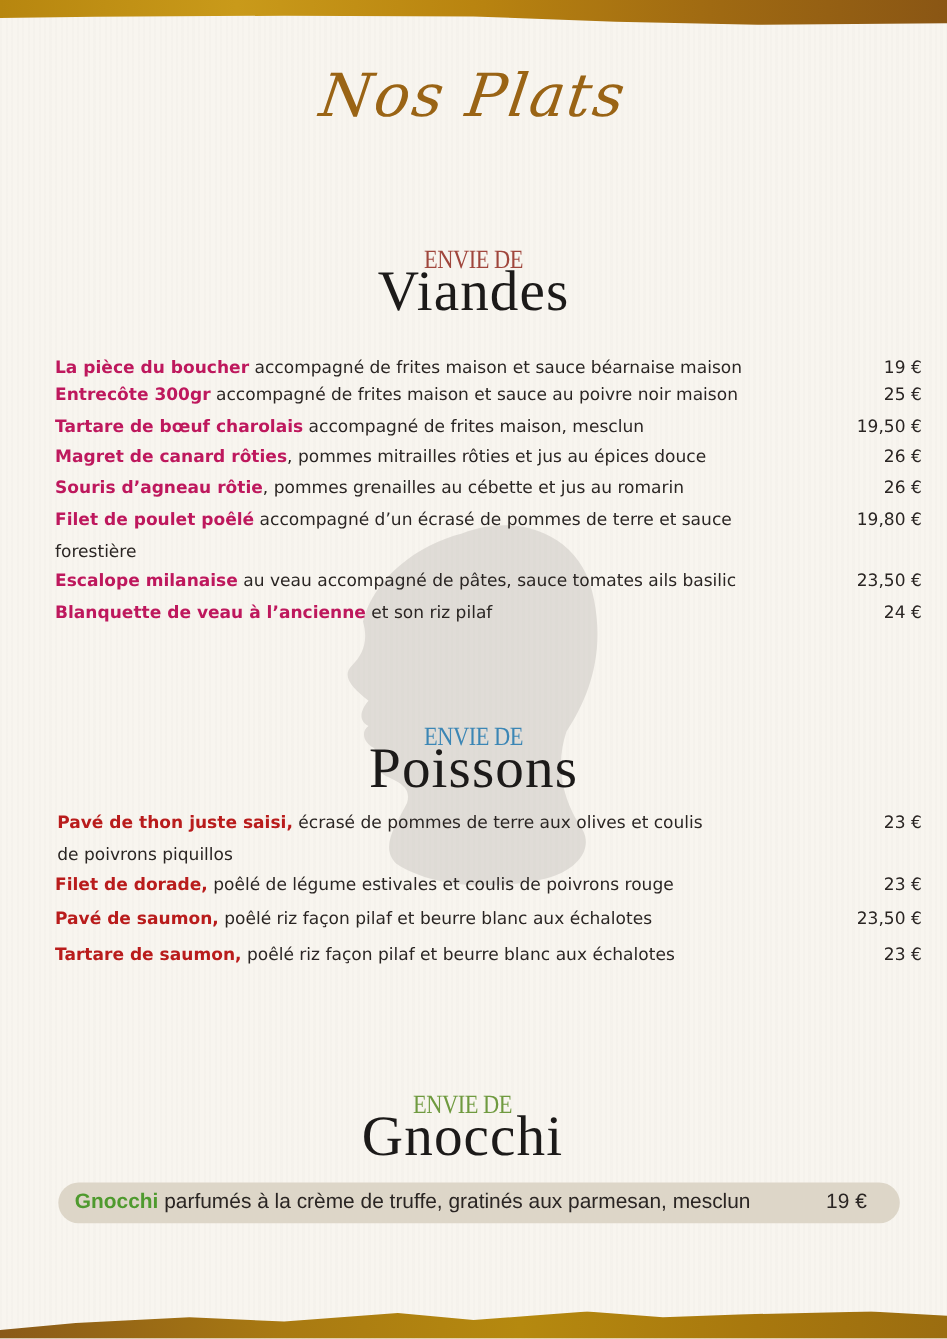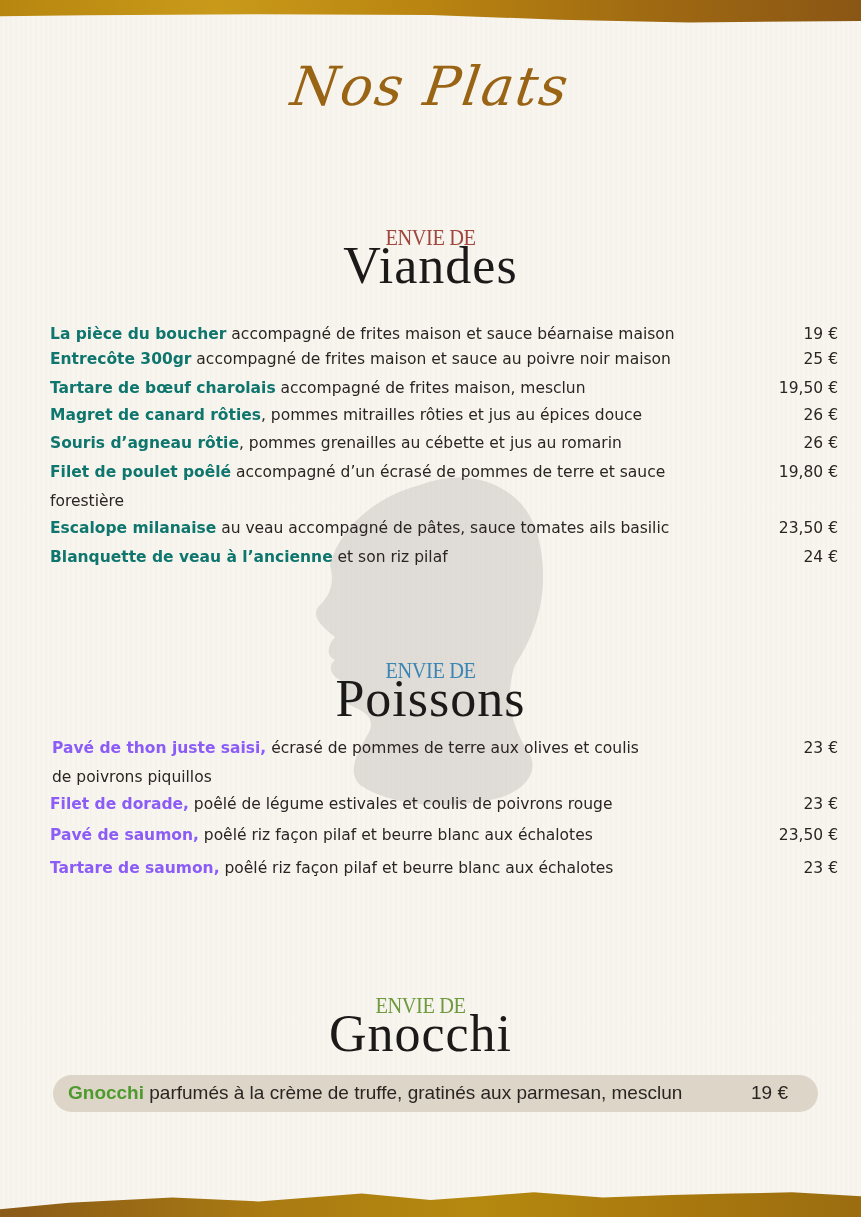--- a/index.html
+++ b/index.html
@@ -51,22 +51,22 @@
       letter-spacing: 1px;
     }
     .row {
       position: absolute; left: 50px; width: 788px;
       font-size: 15.5px; line-height: 29px;
       display: flex; justify-content: space-between; align-items: flex-start;
     }
     .row .desc { flex: 1; padding-right: 30px; }
     .row .name { font-weight: bold; }
     .row .price { white-space: nowrap; text-align: right; min-width: 70px; }
-    .red .name { color: #0f766e; }
-    .blue .name { color: #8b5cf6; }
+    .red .name { color: #be185d; }
+    .blue .name { color: #b91c1c; }
     .gnocchi-pill {
       position: absolute; left: 53px; top: 1075px; width: 765px; height: 37px;
       background: #ddd6c8; border-radius: 19px;
     }
     .gnocchi-row {
       position: absolute; left: 68px; top: 1078px; width: 720px;
       font-family: "Liberation Sans", sans-serif; font-size: 19px; line-height: 30px;
       display: flex; justify-content: space-between;
     }
     .gnocchi-row .name { font-weight: bold; color: #4e9a2e; }

